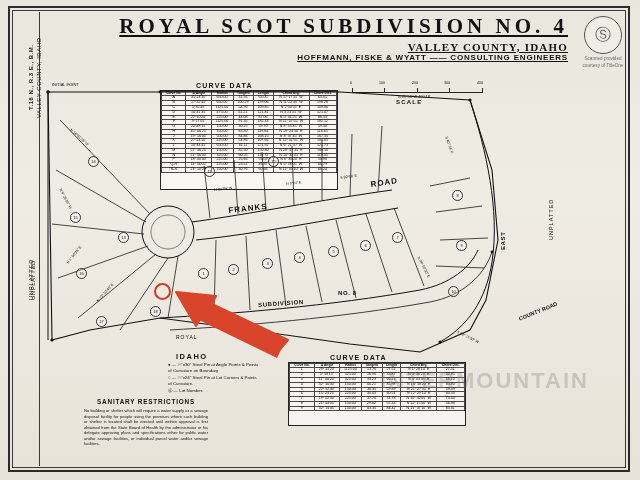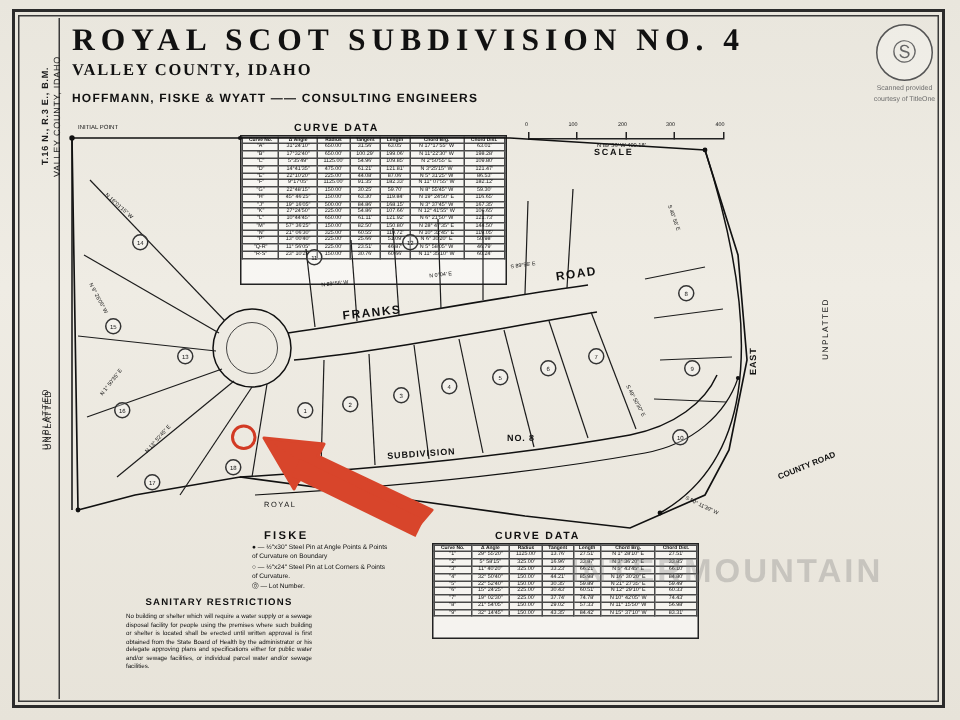--- a/index.html
+++ b/index.html
@@ -58,22 +58,23 @@
     color: #1a1a1a;
   }
   .rot-text.b {
     font-weight: bold;
   }
   
   .title-block {
     position: absolute;
     left: 48px; top: 14px;
     width: 520px;
-    text-align: left;
-    color: #111;
+    text-align: right;
+    color: #111;
+    text-decoration: underline;
   }
   .t-main {
     font-size: 21px;
     font-weight: bold;
     letter-spacing: 4px;
     font-family: "Liberation Serif", serif;
   }
   .t-sub1 {
     margin-top: 3px;
     font-size: 10.5px;
@@ -82,21 +83,21 @@
     font-family: "Liberation Serif", serif;
   }
   .t-sub2 {
     margin-top: 2px;
     font-size: 11px;
     font-weight: bold;
     letter-spacing: 1.2px;
     font-family: "Liberation Serif", serif;
   }
   .t-sub3 {
-    margin-top: 8px;
+    margin-top: 0;
     font-size: 8px;
     font-weight: bold;
     letter-spacing: 0.8px;
   }
   
   .seal {
     position: absolute;
     right: 18px; top: 16px;
     width: 36px; height: 36px;
     border: 1.5px solid #555;
@@ -664,21 +665,21 @@
   <div class="circnum" style="left:294px; top:252px;">4</div>
   <div class="circnum" style="left:328px; top:246px;">5</div>
   <div class="circnum" style="left:360px; top:240px;">6</div>
   <div class="circnum" style="left:392px; top:232px;">7</div>
   <div class="circnum" style="left:452px; top:190px;">8</div>
   <div class="circnum" style="left:456px; top:240px;">9</div>
   <div class="circnum" style="left:448px; top:286px;">10</div>
   <div class="circnum" style="left:204px; top:166px;">11</div>
   <div class="circnum" style="left:268px; top:156px;">12</div>
 
-  <div class="legend-title">FISKE</div>
+  <div class="legend-title">IDAHO</div>
   <div class="legend-list">
     <div>● — ½"x30" Steel Pin at Angle Points &amp; Points</div>
     <div>      of Curvature on Boundary</div>
     <div>○ — ½"x24" Steel Pin at Lot Corners &amp; Points</div>
     <div>      of Curvature.</div>
     <div>⓪ — Lot Number.</div>
   </div>
 
   <div class="sr-title">SANITARY  RESTRICTIONS</div>
   <div class="sr-body">No building or shelter which will require a water supply or a sewage disposal facility for people using the premises where such building or shelter is located shall be erected until written approval is first obtained from the State Board of Health by the administrator or his delegate approving plans and specifications either for public water and/or sewage facilities, or individual parcel water and/or sewage facilities.</div>

